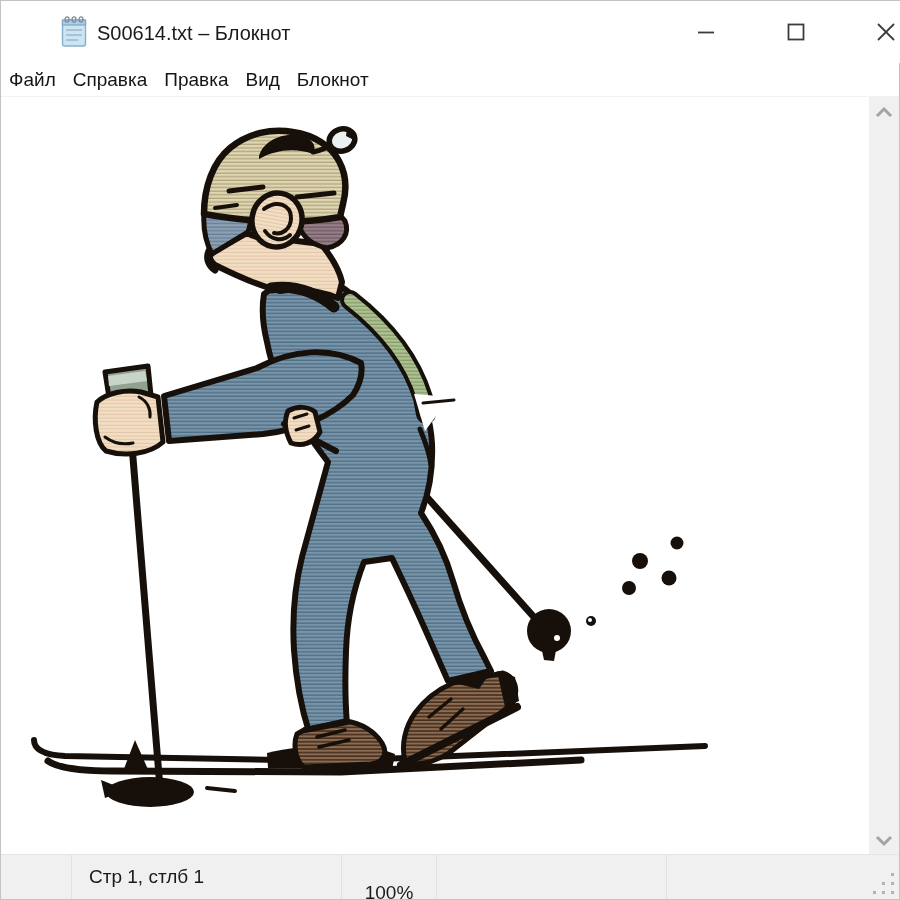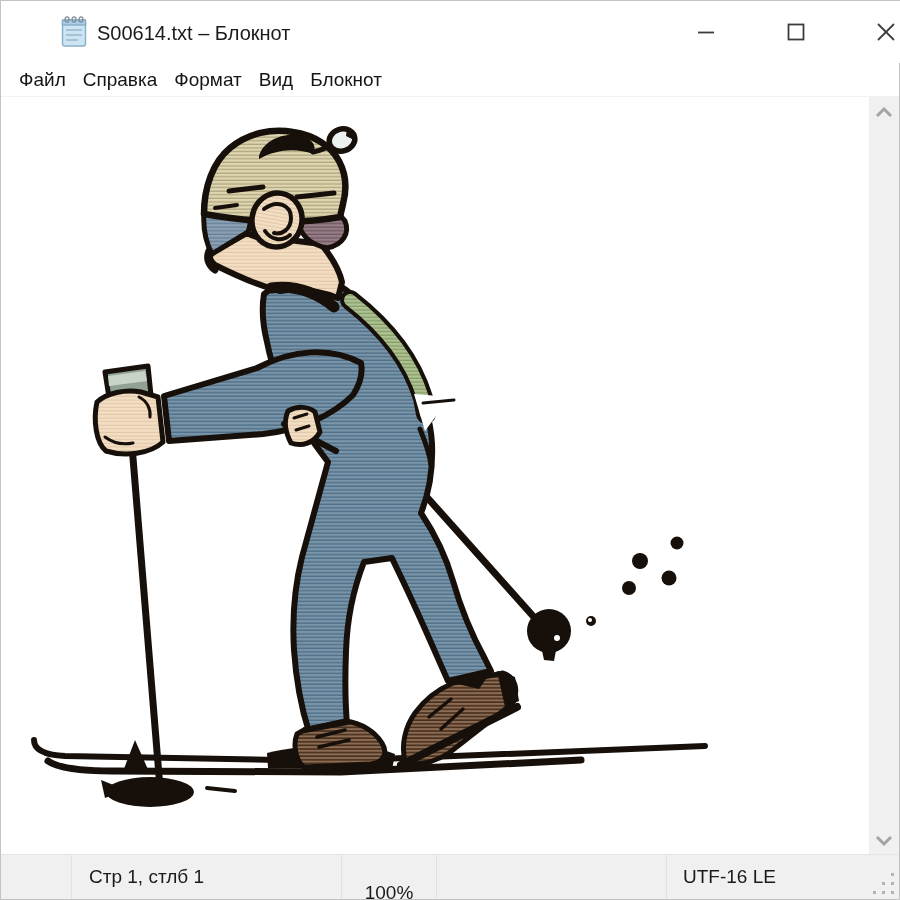--- a/index.html
+++ b/index.html
@@ -10,21 +10,21 @@
   
   .titlebar{position:absolute;left:0;top:0;width:100%;height:62px;background:#fff;margin-left:32px;}
   .app-icon{position:absolute;left:28px;top:15px;width:27px;height:32px;}
   .title-text{position:absolute;left:64px;top:0;height:62px;line-height:64px;
               font-size:20px;color:#1b1b1b;white-space:nowrap;}
   .win-controls{position:absolute;right:0;top:0;height:62px;display:flex;}
   .win-btn{width:90px;height:62px;display:flex;align-items:center;justify-content:center;
            background:#fff;border:none;padding:0;cursor:default;}
   
   .menubar{position:absolute;left:0;top:62px;width:100%;height:34px;background:#fff;
-           display:flex;align-items:center;padding-left:10px;box-sizing:border-box;
+           display:flex;align-items:center;box-sizing:border-box;
            border-bottom:1px solid #f2f2f2;text-align:right;}
   .menu-item{font-size:19px;color:#151515;padding:0 8px;margin-right:1px;line-height:33px;}
   
   .editor{position:absolute;left:0;top:96px;width:870px;height:759px;background:#fff;overflow:hidden;}
   .skier-svg{position:absolute;left:0;top:0;}
   
   .vscroll{position:absolute;right:0;top:96px;width:30px;height:759px;background:#f0f0f0;}
   .scroll-arrow{position:absolute;left:6px;width:18px;height:16px;}
   .scroll-arrow.up{top:8px;}
   .scroll-arrow.down{bottom:8px;}
@@ -77,21 +77,21 @@
           <line x1="2" y1="2" x2="18" y2="18" stroke="#3c3c3c" stroke-width="1.8"></line>
           <line x1="18" y1="2" x2="2" y2="18" stroke="#3c3c3c" stroke-width="1.8"></line>
         </svg>
       </button>
     </div>
   </div>
 
   <div class="menubar">
     <span class="menu-item">Файл</span>
     <span class="menu-item">Справка</span>
-    <span class="menu-item">Формат</span>
+    <span class="menu-item">Правка</span>
     <span class="menu-item">Вид</span>
     <span class="menu-item">Блокнот</span>
   </div>
 
   <div class="editor">
     <svg class="skier-svg" width="870" height="759" viewBox="0 96 870 759">
       <defs>
         <pattern id="pBlue" patternUnits="userSpaceOnUse" width="6" height="3.6">
           <rect width="6" height="3.6" fill="#7b95a8"></rect>
           <rect y="2.2" width="6" height="1.4" fill="#4e7089"></rect>
@@ -280,21 +280,20 @@
     </svg>
   </div>
 
   <div class="statusbar">
     <div class="sb-sep" style="left:70px"></div>
     <div class="sb-sep" style="left:340px"></div>
     <div class="sb-sep" style="left:435px"></div>
     <div class="sb-sep" style="left:665px"></div>
     <div class="sb-cell sb-cursor">Стр 1, стлб 1</div>
     <div class="sb-cell sb-zoom">100%</div>
-    <div class="sb-cell sb-enc">UTF-16 LE</div>
     <div class="resize-grip">
       <i style="right:0;bottom:18px"></i>
       <i style="right:9px;bottom:9px"></i>
         <i style="right:0;bottom:9px"></i>
       <i style="right:18px;bottom:0"></i>
         <i style="right:9px;bottom:0"></i>
         <i style="right:0;bottom:0"></i>
     </div>
   </div>
 

